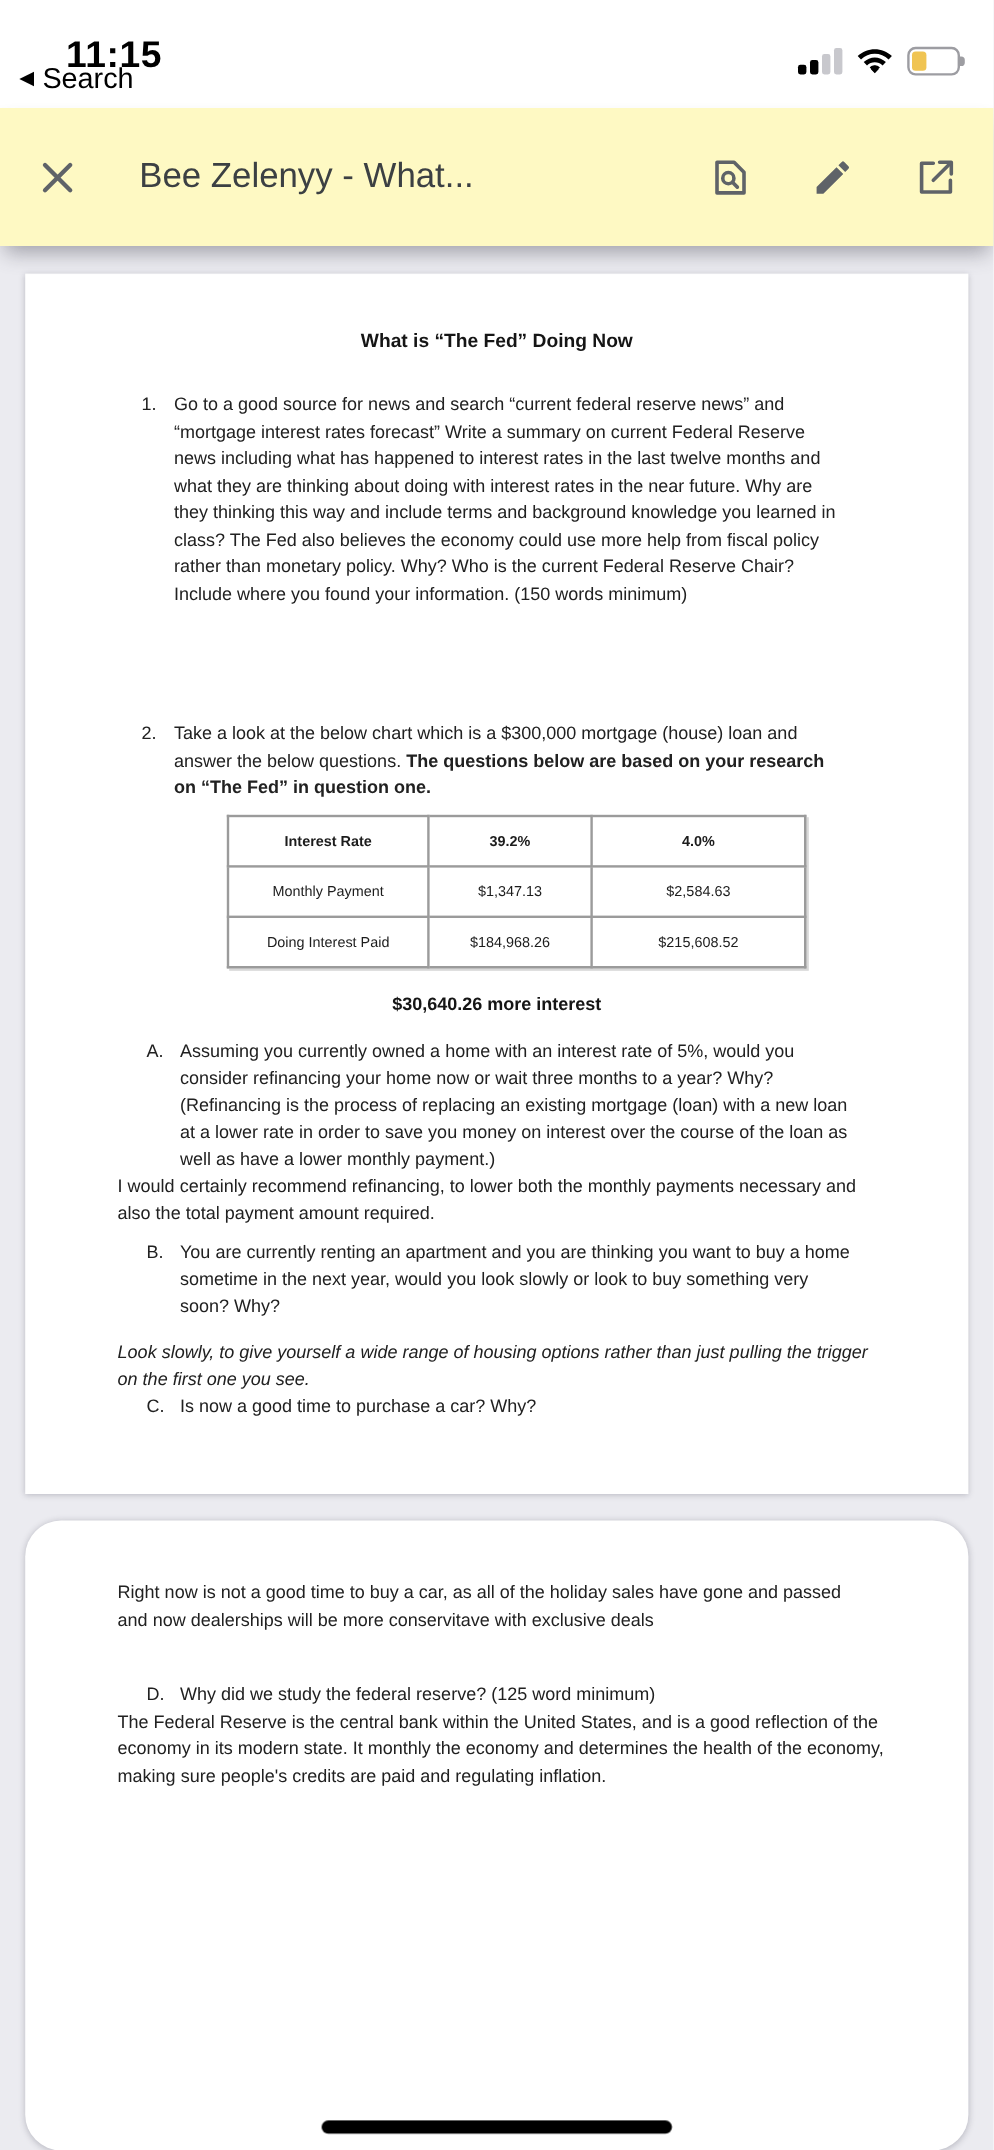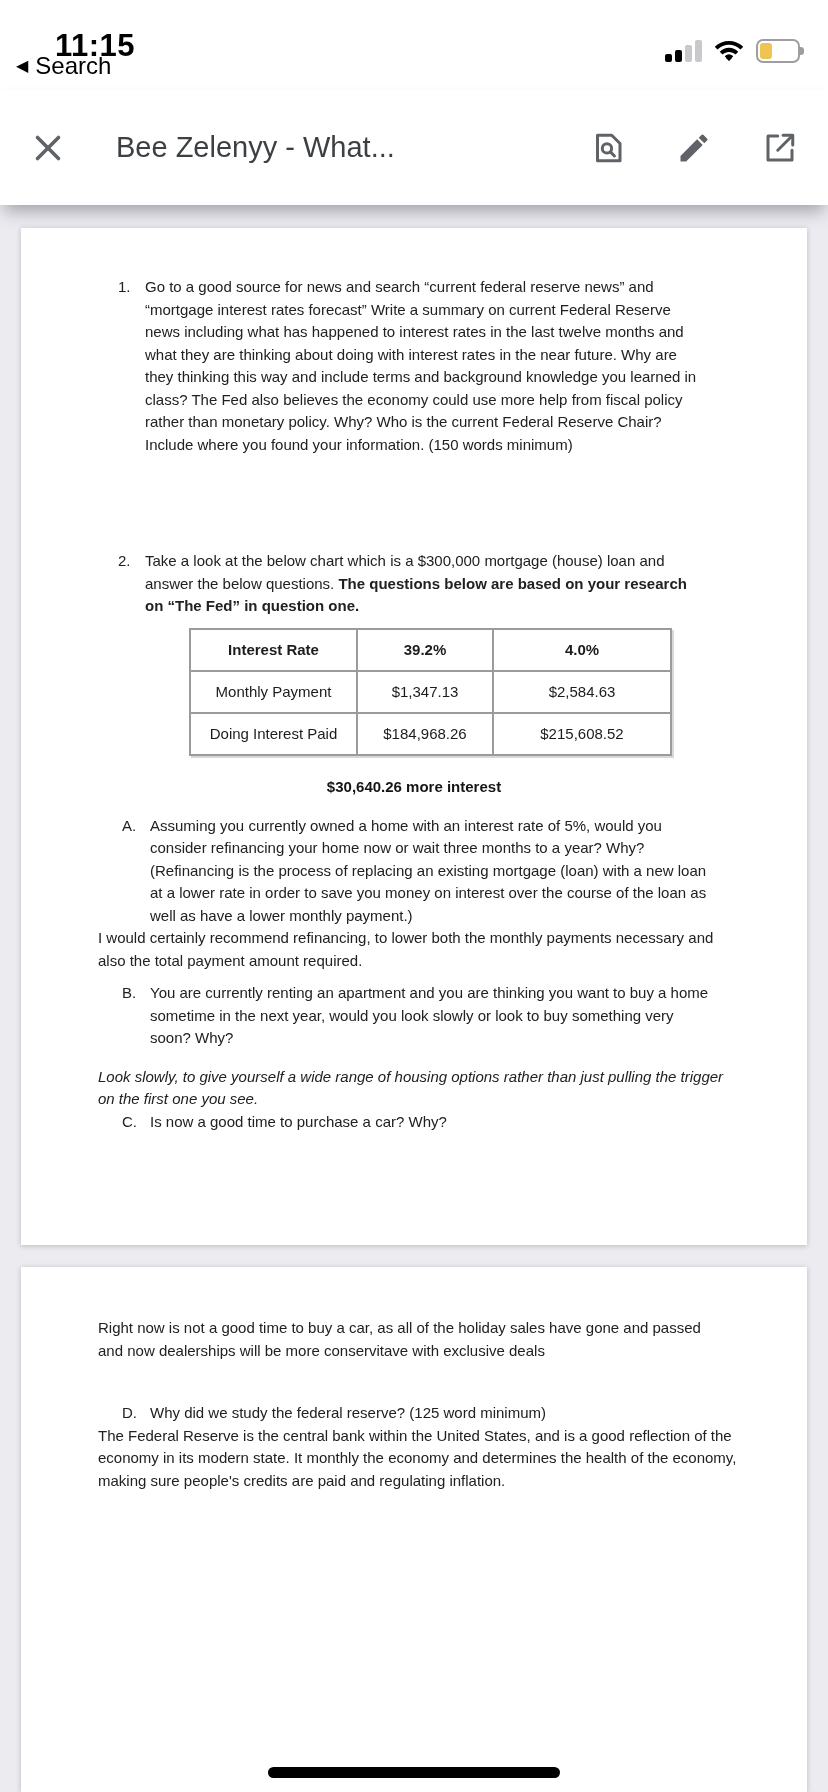--- a/index.html
+++ b/index.html
@@ -40,21 +40,21 @@
     position: absolute; left: 4px; top: 4px; width: 12px; height: 16px;
     border-radius: 3px; background: #f0c452;
   }
   .battery .nub {
     position: absolute; right: 2px; top: 8px; width: 4px; height: 8px;
     background: #9d9da2; border-radius: 0 3px 3px 0;
   }
 
   
   .toolbar {
-    height: 115px; background: #ffffff;
+    height: 115px; background: #fef9c3;
     display: flex; align-items: center; padding: 0 30px;
     position: relative; z-index: 5;
     box-shadow: 0 10px 16px -4px rgba(70,70,85,0.45);
   }
   .tb-close { width: 36px; height: 36px; color: #5f6368; flex: none; }
   .tb-title {
     flex: 1; margin-left: 50px;
     font-size: 29px; color: #3c4043; white-space: nowrap; overflow: hidden;
   }
   .tb-actions { display: flex; align-items: center; gap: 50px; }
@@ -63,21 +63,21 @@
 
   
   .content {
     height: 1587px; padding: 23px 21px 0; overflow: hidden;
   }
   .page {
     width: 786px; background: #ffffff;
     box-shadow: 0 1px 5px rgba(40,40,60,0.25);
   }
   .page-1 { height: 1017px; margin-bottom: 22px; padding: 48px 77px 0; }
-  .page-2 { height: 525px; padding: 50px 77px 0; }
+  .page-2 { height: 525px; padding: 50px 77px 0; border-radius: 30px; }
 
   .doc-title {
     text-align: center; font-weight: bold; font-size: 16px; color: #151515;
     margin-bottom: 33px;
   }
   .para { font-size: 15px; line-height: 22.5px; color: #212121; }
   .li { display: flex; }
   .li .marker { flex: none; }
   .li-num { margin-left: 20px; }
   .li-num .marker { width: 27px; }
@@ -90,21 +90,21 @@
   .q1 { margin-top: 0; }
   .q2 { margin-top: 94px; }
 
   .mtable-wrap { margin: 10px 0 0 91px; width: 461px; }
   table.mtable {
     border-collapse: collapse; width: 461px; table-layout: fixed;
     box-shadow: 2px 2px 0 #d8d8d8;
   }
   .mtable td {
     border: 2px solid #9b9b9b; height: 42px; text-align: center;
-    font-size: 15px; color: #1c1c1c; background: #fff;
+    font-size: 12px; color: #1c1c1c; background: #fff;
   }
   .mtable .c1 { width: 167px; } .mtable .c2 { width: 136px; } .mtable .c3 { width: 178px; }
   .mtable tr.hdr td { font-weight: bold; }
   .tbl-caption {
     margin-top: 22px; text-align: center; font-weight: bold;
     font-size: 15px; color: #151515;
   }
 
   .qa { margin-top: 20px; }
   .qa-ans { margin-top: 0; }
@@ -178,20 +178,21 @@
         <path d="M14 3.5 H20.5 V10"></path>
         <path d="M10.5 13.5 L20 4"></path>
       </svg>
     </div>
   </div>
 </div>
 
 <div class="content">
 
   <div class="page page-1">
+    <div class="doc-title">What is “The Fed” Doing Now</div>
 
     <div class="para li li-num q1">
       <span class="marker">1.</span>
       <span class="li-text">Go to a good source for news and search “current federal reserve news” and “mortgage interest rates forecast”  Write a summary on current Federal Reserve news including what has happened to interest rates in the last twelve months and what they are thinking about doing with interest rates in the near future. Why are they thinking this way and include terms and background knowledge you learned in class?  The Fed also believes the economy could use more help from fiscal policy rather than monetary policy. Why?  Who is the current Federal Reserve Chair? Include where you found your information. (150 words minimum)</span>
     </div>
 
     <div class="para li li-num q2">
       <span class="marker">2.</span>
       <span class="li-text"><span>Take a look at the below chart which is a $300,000 mortgage (house) loan and answer the below questions.  </span><span class="q2-bold">The questions below are based on your research on “The Fed” in question one.</span></span>
     </div>

